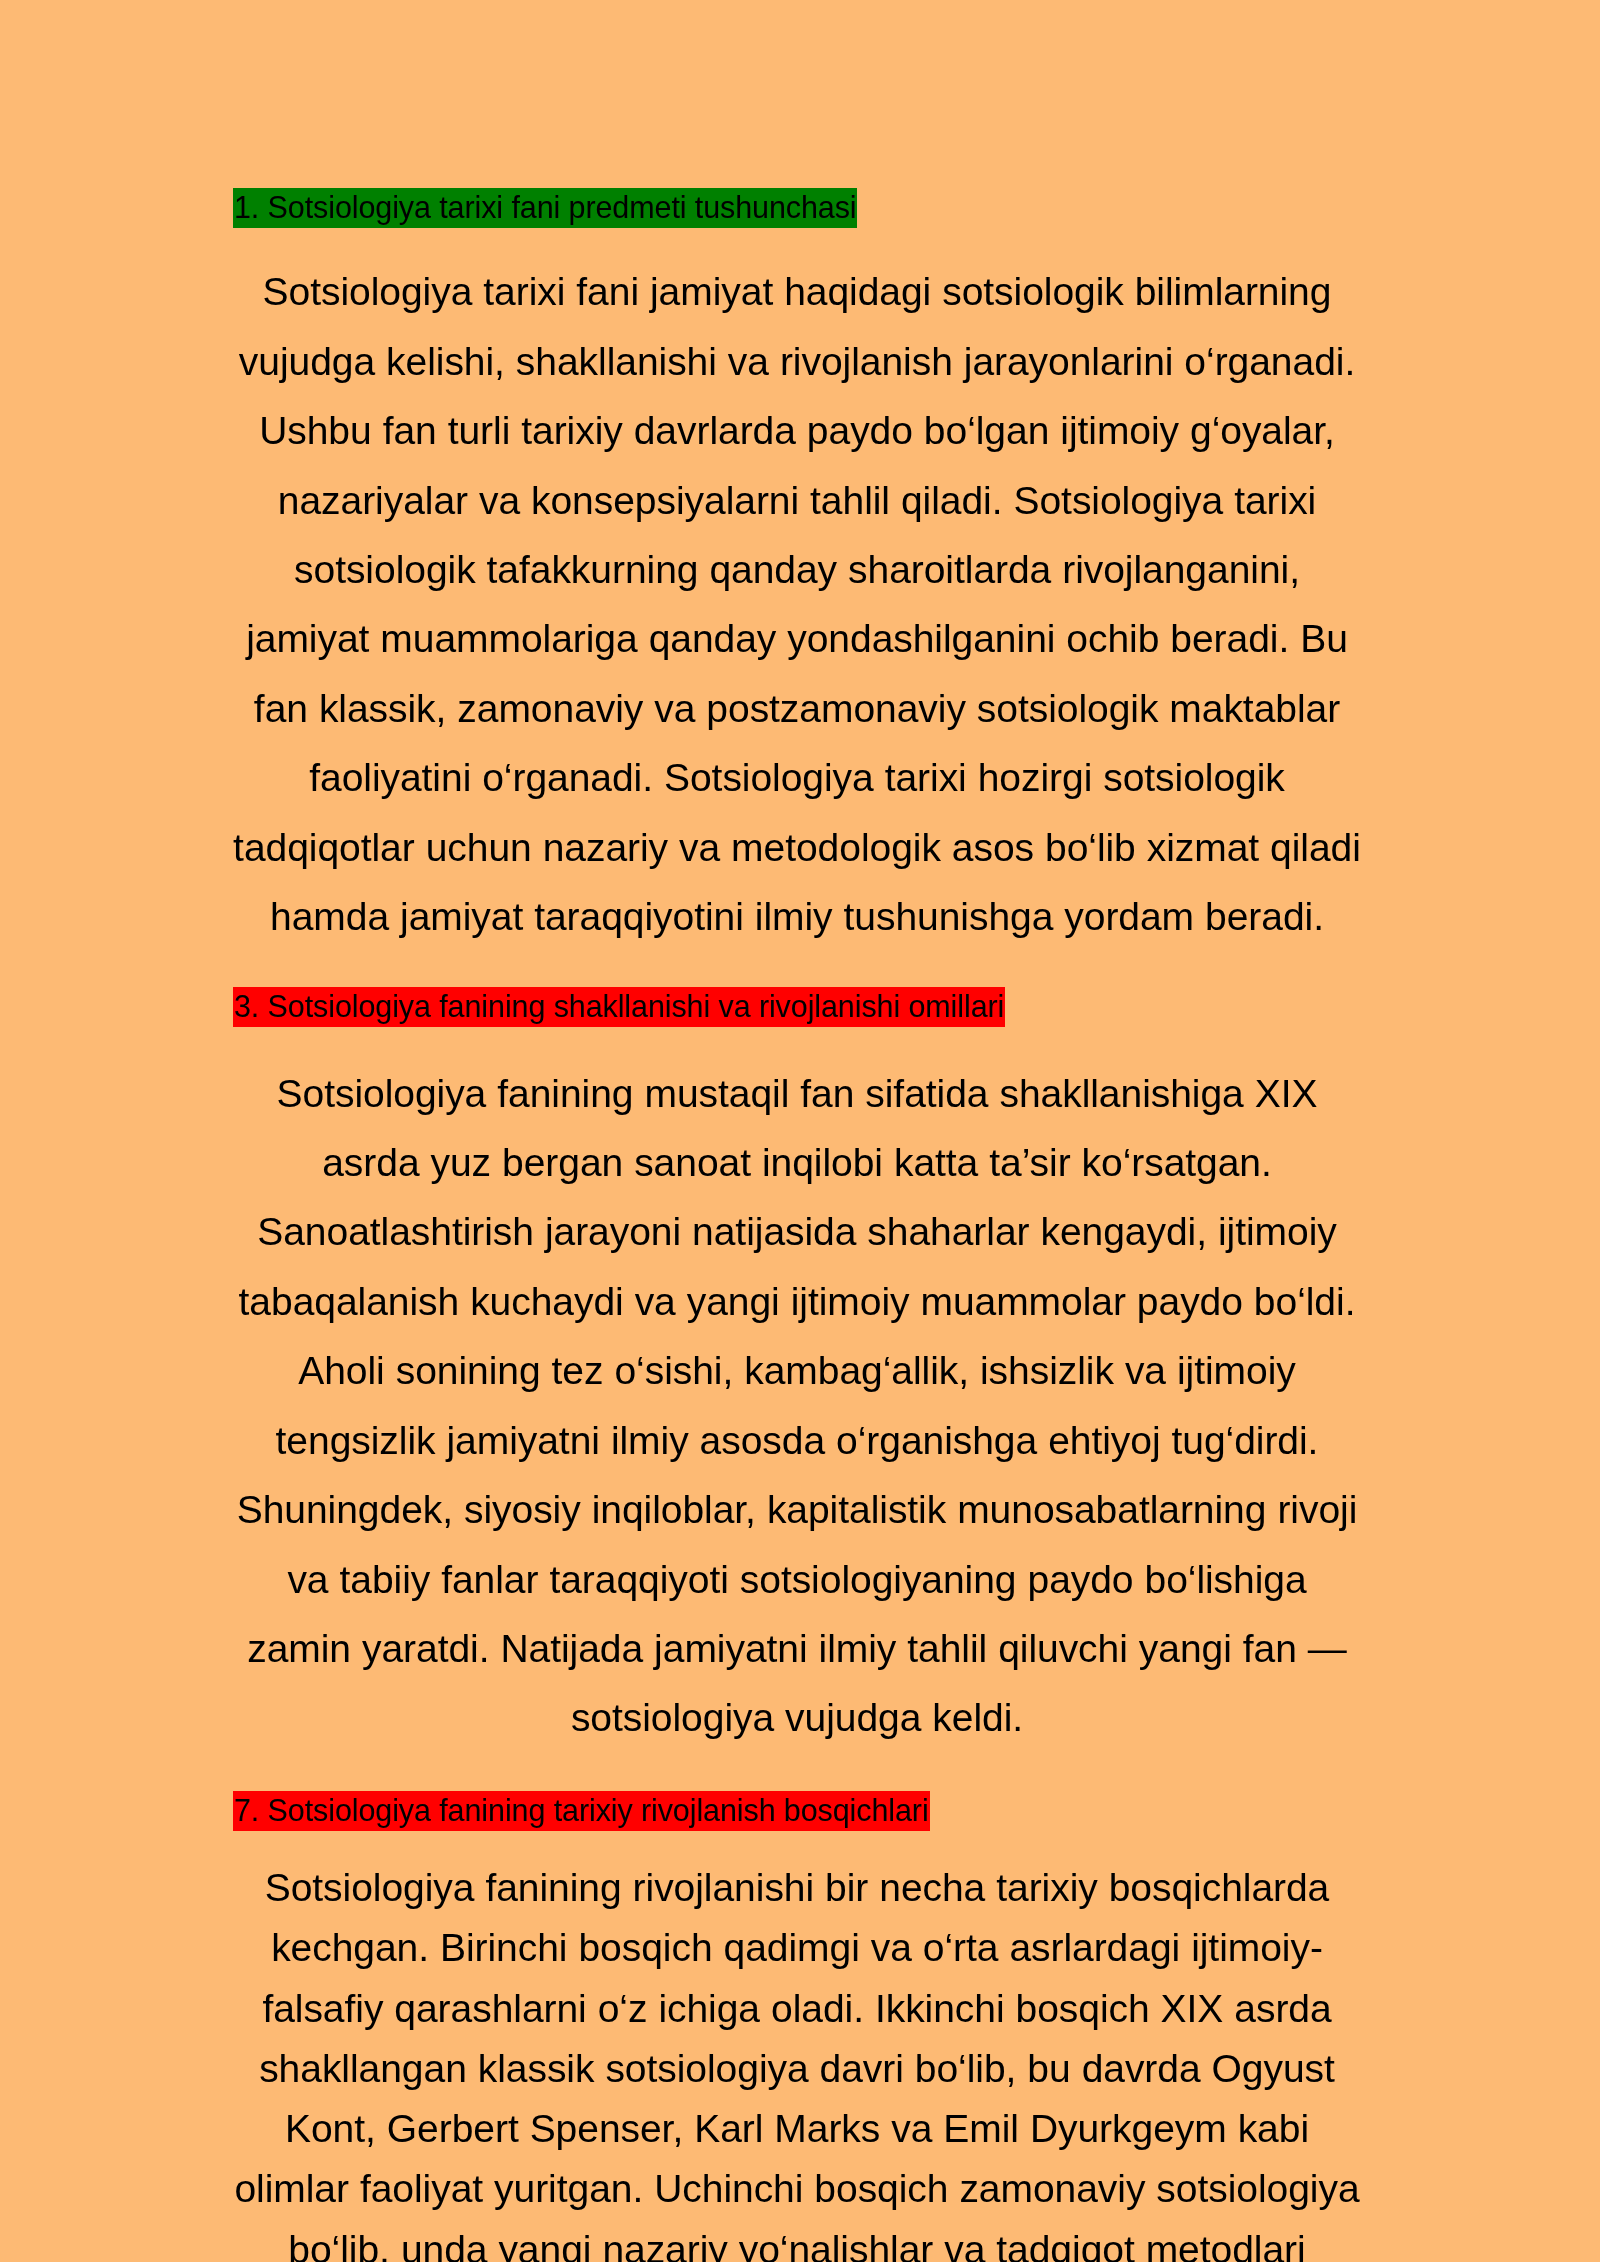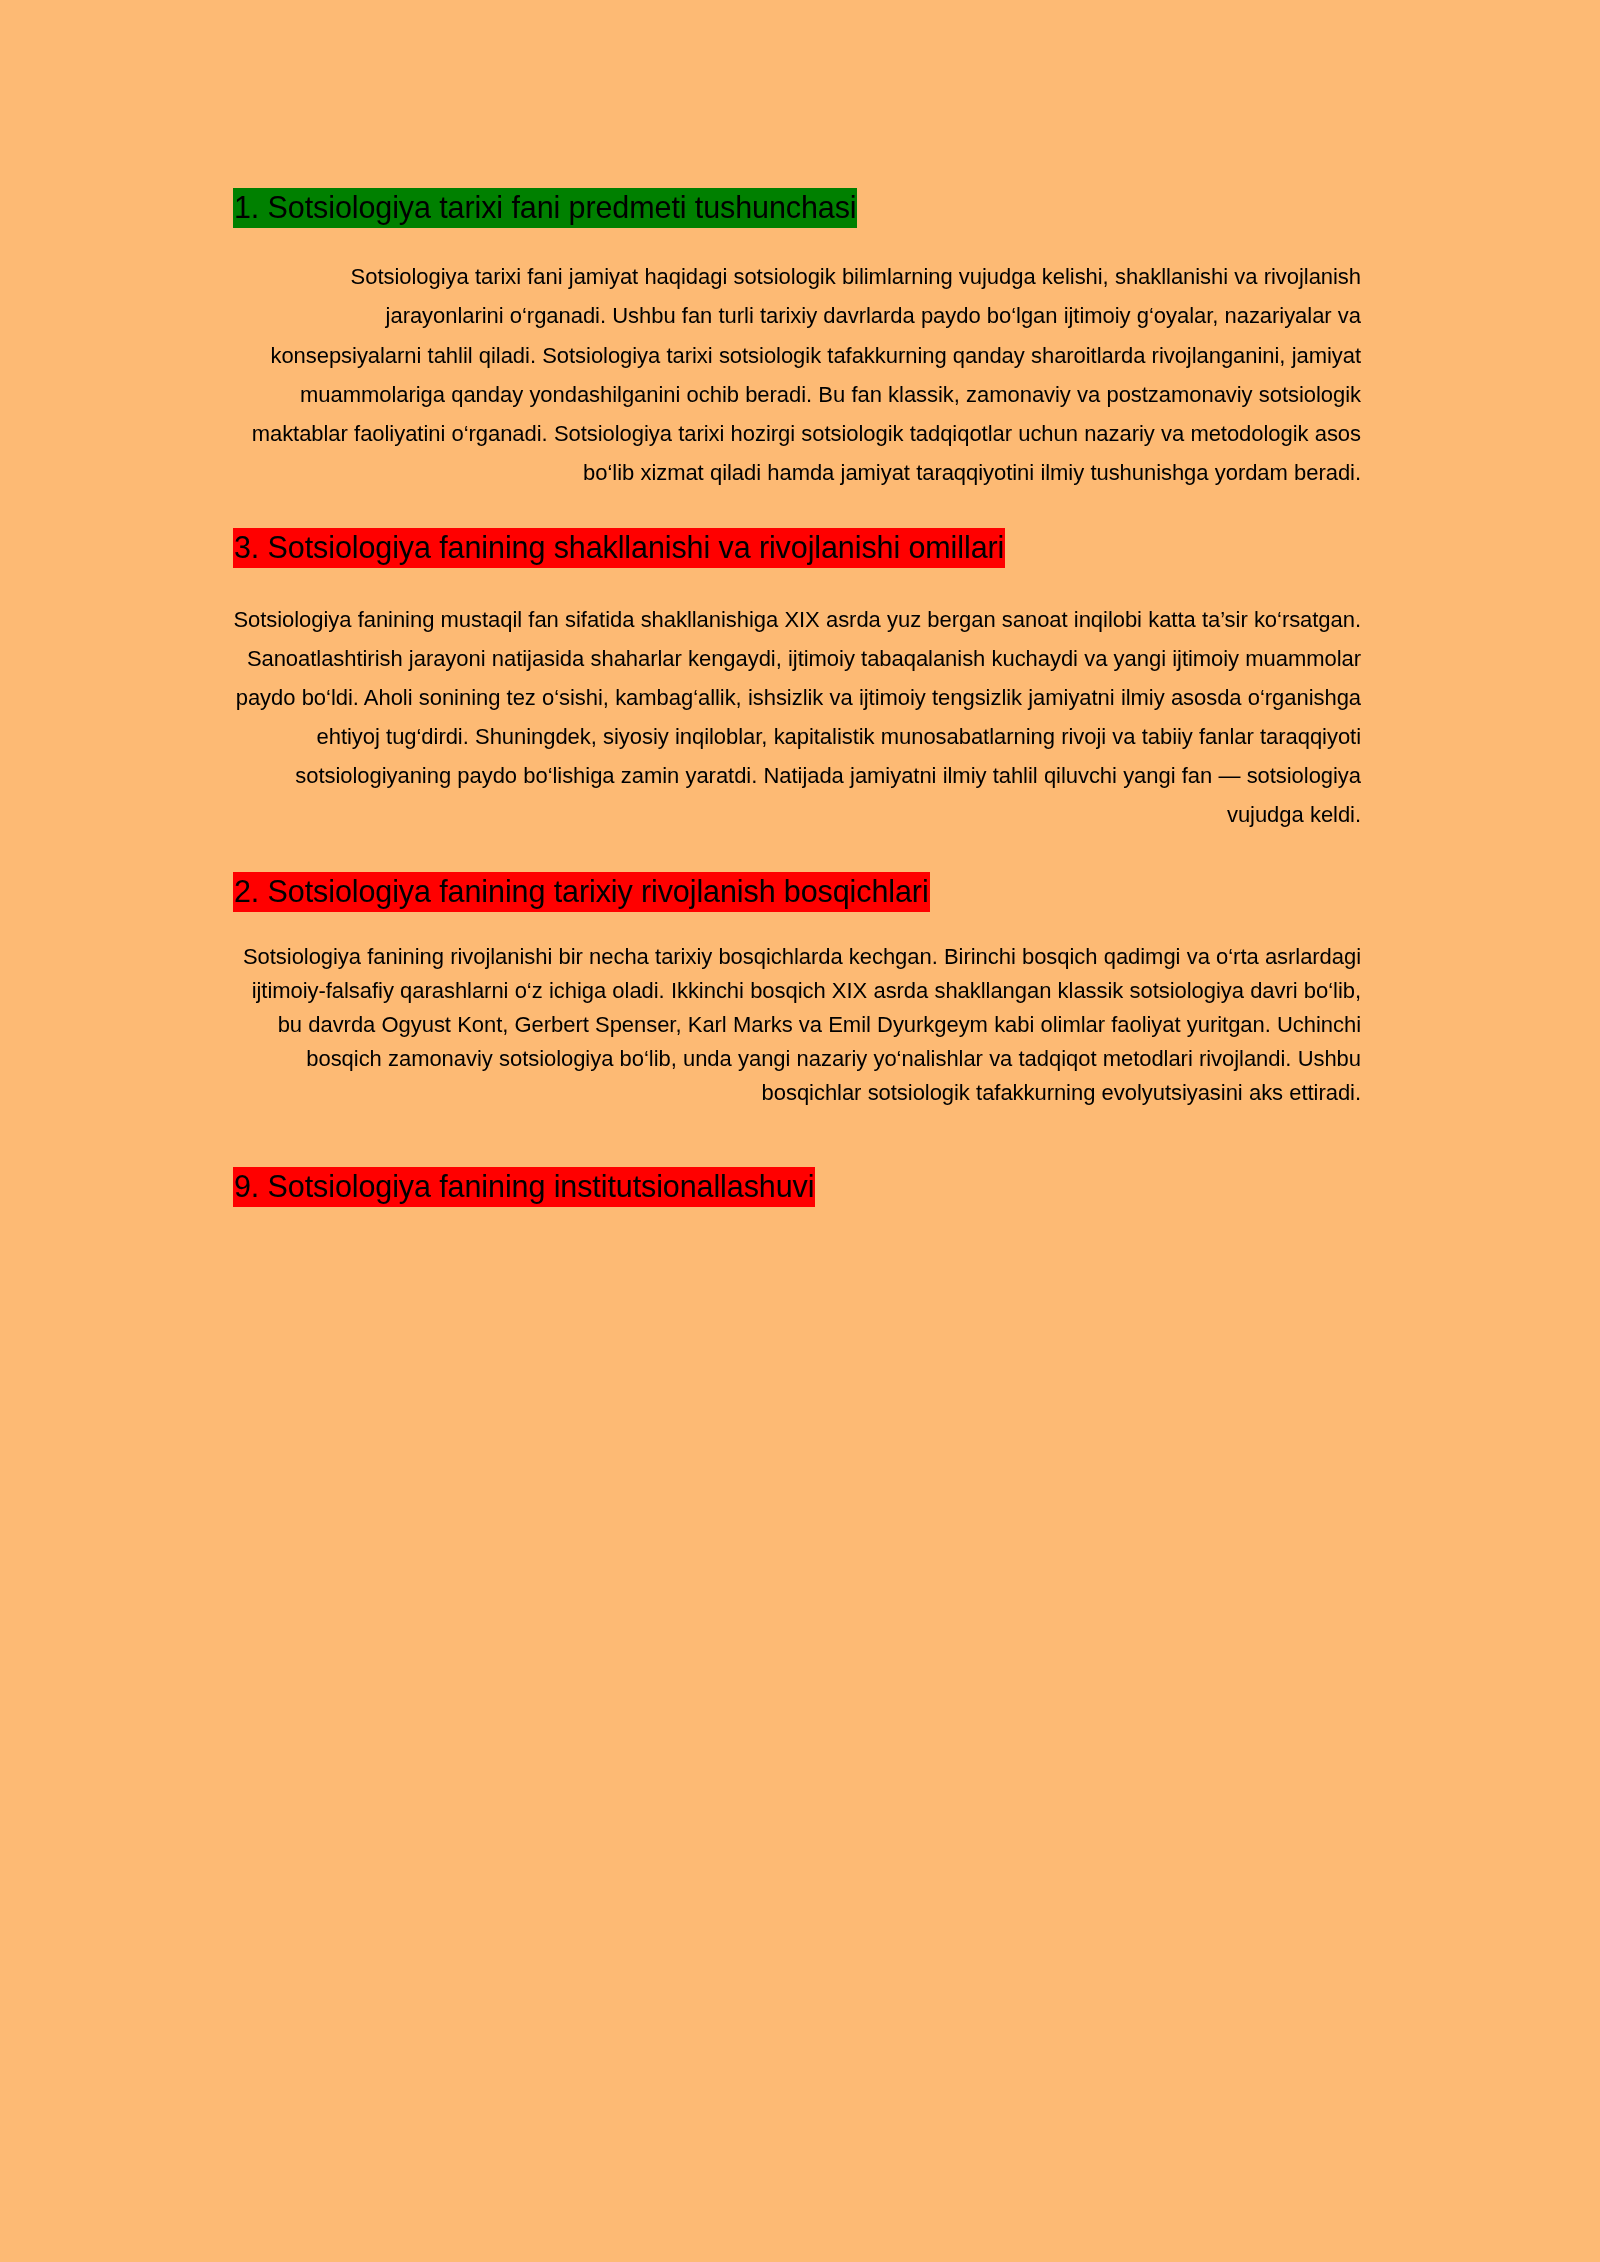--- a/index.html
+++ b/index.html
@@ -46,24 +46,24 @@
   .hl-green .hl {
     background: #008000;
   }
   .hl-red .hl {
     background: #ff0000;
   }
 
   
   .para {
     margin: 0;
-    font-size: 22px;
+    font-size: 39px;
     color: #000000;
     letter-spacing: -0.05px;
-    text-align: right;
+    text-align: center;
     word-spacing: 0.2px;
   }
   .para-loose {
     line-height: 1.78;
   }
   .para-tight {
     line-height: 1.545;
   }
 
   
@@ -89,21 +89,21 @@
     <div class="gap-p-h2"></div>
 
     <h2 class="heading hl-red"><span class="hl">3. Sotsiologiya fanining shakllanishi va rivojlanishi omillari</span></h2>
 
     <div class="gap-h2-p"></div>
 
     <p class="para para-loose">Sotsiologiya fanining mustaqil fan sifatida shakllanishiga XIX asrda yuz bergan sanoat inqilobi katta ta’sir ko‘rsatgan. Sanoatlashtirish jarayoni natijasida shaharlar kengaydi, ijtimoiy tabaqalanish kuchaydi va yangi ijtimoiy muammolar paydo bo‘ldi. Aholi sonining tez o‘sishi, kambag‘allik, ishsizlik va ijtimoiy tengsizlik jamiyatni ilmiy asosda o‘rganishga ehtiyoj tug‘dirdi. Shuningdek, siyosiy inqiloblar, kapitalistik munosabatlarning rivoji va tabiiy fanlar taraqqiyoti sotsiologiyaning paydo bo‘lishiga zamin yaratdi. Natijada jamiyatni ilmiy tahlil qiluvchi yangi fan — sotsiologiya vujudga keldi.</p>
 
     <div class="gap-p-h3"></div>
 
-    <h2 class="heading hl-red"><span class="hl">2. Sotsiologiya fanining tarixiy rivojlanish bosqichlari</span></h2>
+    <h2 class="heading hl-red"><span class="hl">7. Sotsiologiya fanining tarixiy rivojlanish bosqichlari</span></h2>
 
     <div class="gap-h3-p"></div>
 
     <p class="para para-tight">Sotsiologiya fanining rivojlanishi bir necha tarixiy bosqichlarda kechgan. Birinchi bosqich qadimgi va o‘rta asrlardagi ijtimoiy-falsafiy qarashlarni o‘z ichiga oladi. Ikkinchi bosqich XIX asrda shakllangan klassik sotsiologiya davri bo‘lib, bu davrda Ogyust Kont, Gerbert Spenser, Karl Marks va Emil Dyurkgeym kabi olimlar faoliyat yuritgan. Uchinchi bosqich zamonaviy sotsiologiya bo‘lib, unda yangi nazariy yo‘nalishlar va tadqiqot metodlari rivojlandi. Ushbu bosqichlar sotsiologik tafakkurning evolyutsiyasini aks ettiradi.</p>
 
     <div class="gap-p-h4"></div>
 
     <h2 class="heading hl-red"><span class="hl">9. Sotsiologiya fanining institutsionallashuvi</span></h2>
 
   </div>

